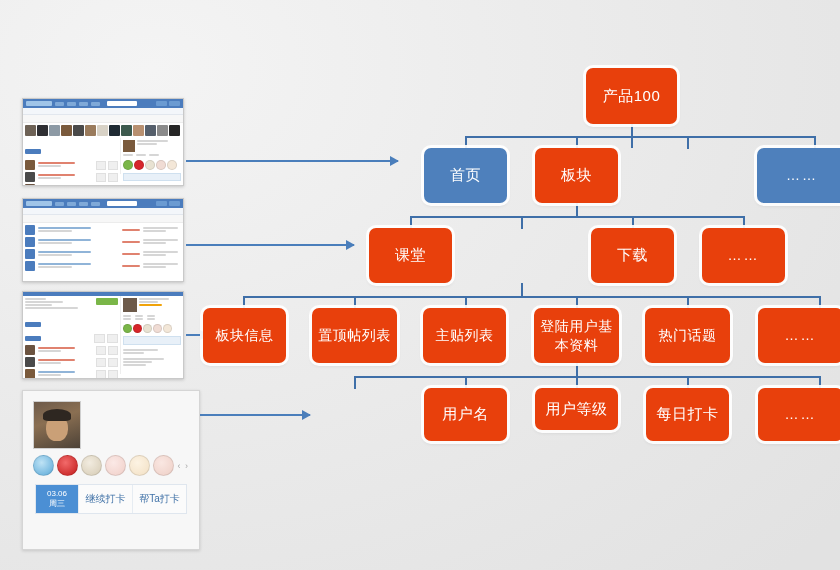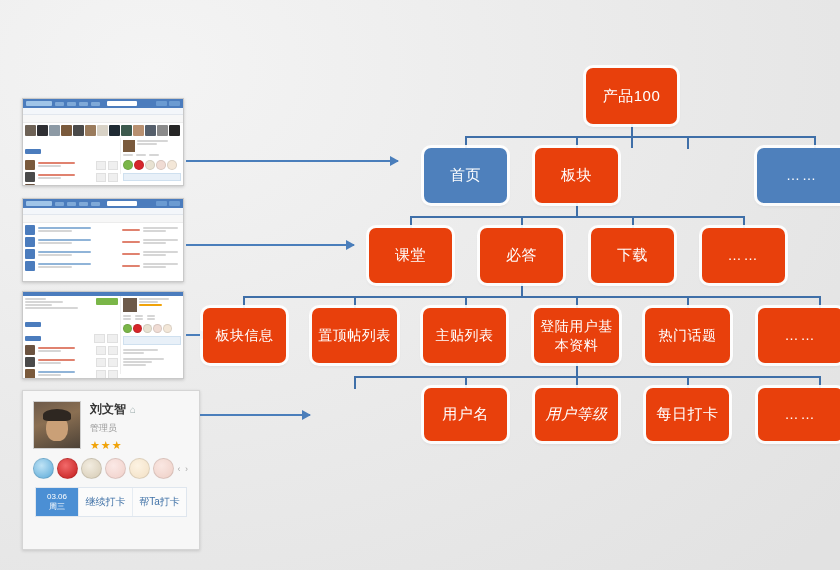--- a/index.html
+++ b/index.html
@@ -365,28 +365,20 @@
             <div class="tb-l" style="width:50%"></div>
             <div class="tb-l" style="width:40%"></div>
           </div>
       </div>
     </div>
   </div>
 
   <div class="pcard" style="left:22px;top:390px;width:178px;height:160px;">
     <div class="pc-top">
       <div class="pc-ava"></div>
-      <div class="pc-id">
-        <div class="pc-name">
-          <span>刘文智</span>
-          <span class="pc-home">⌂</span>
-        </div>
-        <div class="pc-role">管理员</div>
-        <div class="pc-stars">★★★</div>
-      </div>
     </div>
     <div class="pc-medals">
       <div class="pc-medal" style="background:radial-gradient(circle at 40% 35%,#bfe3f5,#5aa9d8)"></div>
       <div class="pc-medal" style="background:radial-gradient(circle at 40% 35%,#f26a6a,#c21b1b)"></div>
       <div class="pc-medal" style="background:radial-gradient(circle at 40% 35%,#f2ece0,#d6cbb4)"></div>
       <div class="pc-medal" style="background:radial-gradient(circle at 40% 35%,#fbe9e6,#f0cfc8)"></div>
       <div class="pc-medal" style="background:radial-gradient(circle at 40% 35%,#fdf3e3,#f2e0c4)"></div>
       <div class="pc-medal" style="background:radial-gradient(circle at 40% 35%,#fae7e2,#eecfc6)"></div>
       <div class="pc-arrows">‹ ›</div>
     </div>
@@ -437,29 +429,28 @@
   <div class="ln v" style="left:687px;top:376px;height:13px;"></div>
   <div class="ln v" style="left:819px;top:376px;height:13px;"></div>
 
   <div class="node orange" style="left:586px;top:68px;width:91px;height:56px;">产品100</div>
 
   <div class="node blue" style="left:424px;top:148px;width:83px;height:55px;">首页</div>
   <div class="node orange" style="left:535px;top:148px;width:83px;height:55px;">板块</div>
   <div class="node blue dots" style="left:757px;top:148px;width:90px;height:55px;">……</div>
 
   <div class="node orange" style="left:369px;top:228px;width:83px;height:55px;">课堂</div>
-  <div class="node orange" style="left:480px;top:228px;width:83px;height:55px;">必答</div>
   <div class="node orange" style="left:591px;top:228px;width:83px;height:55px;">下载</div>
   <div class="node orange dots" style="left:702px;top:228px;width:83px;height:55px;">……</div>
 
   <div class="node orange" style="left:203px;top:308px;width:83px;height:55px;font-size:14px;">板块信息</div>
   <div class="node orange" style="left:312px;top:308px;width:85px;height:55px;font-size:14px;">置顶帖列表</div>
   <div class="node orange" style="left:423px;top:308px;width:83px;height:55px;font-size:14px;">主贴列表</div>
   <div class="node orange" style="left:534px;top:308px;width:85px;height:55px;font-size:14px;line-height:1.35;">登陆用户基本资料</div>
   <div class="node orange" style="left:645px;top:308px;width:85px;height:55px;font-size:14px;">热门话题</div>
   <div class="node orange dots" style="left:758px;top:308px;width:85px;height:55px;">……</div>
 
   <div class="node orange" style="left:424px;top:388px;width:83px;height:53px;">用户名</div>
-  <div class="node orange" style="left:535px;top:388px;width:83px;height:53px;font-style:italic;">用户等级</div>
+  <div class="node orange" style="left:535px;top:388px;width:83px;height:42px;">用户等级</div>
   <div class="node orange" style="left:646px;top:388px;width:83px;height:53px;">每日打卡</div>
   <div class="node orange dots" style="left:758px;top:388px;width:85px;height:53px;">……</div>
 
 </div>
 
 </body></html>

